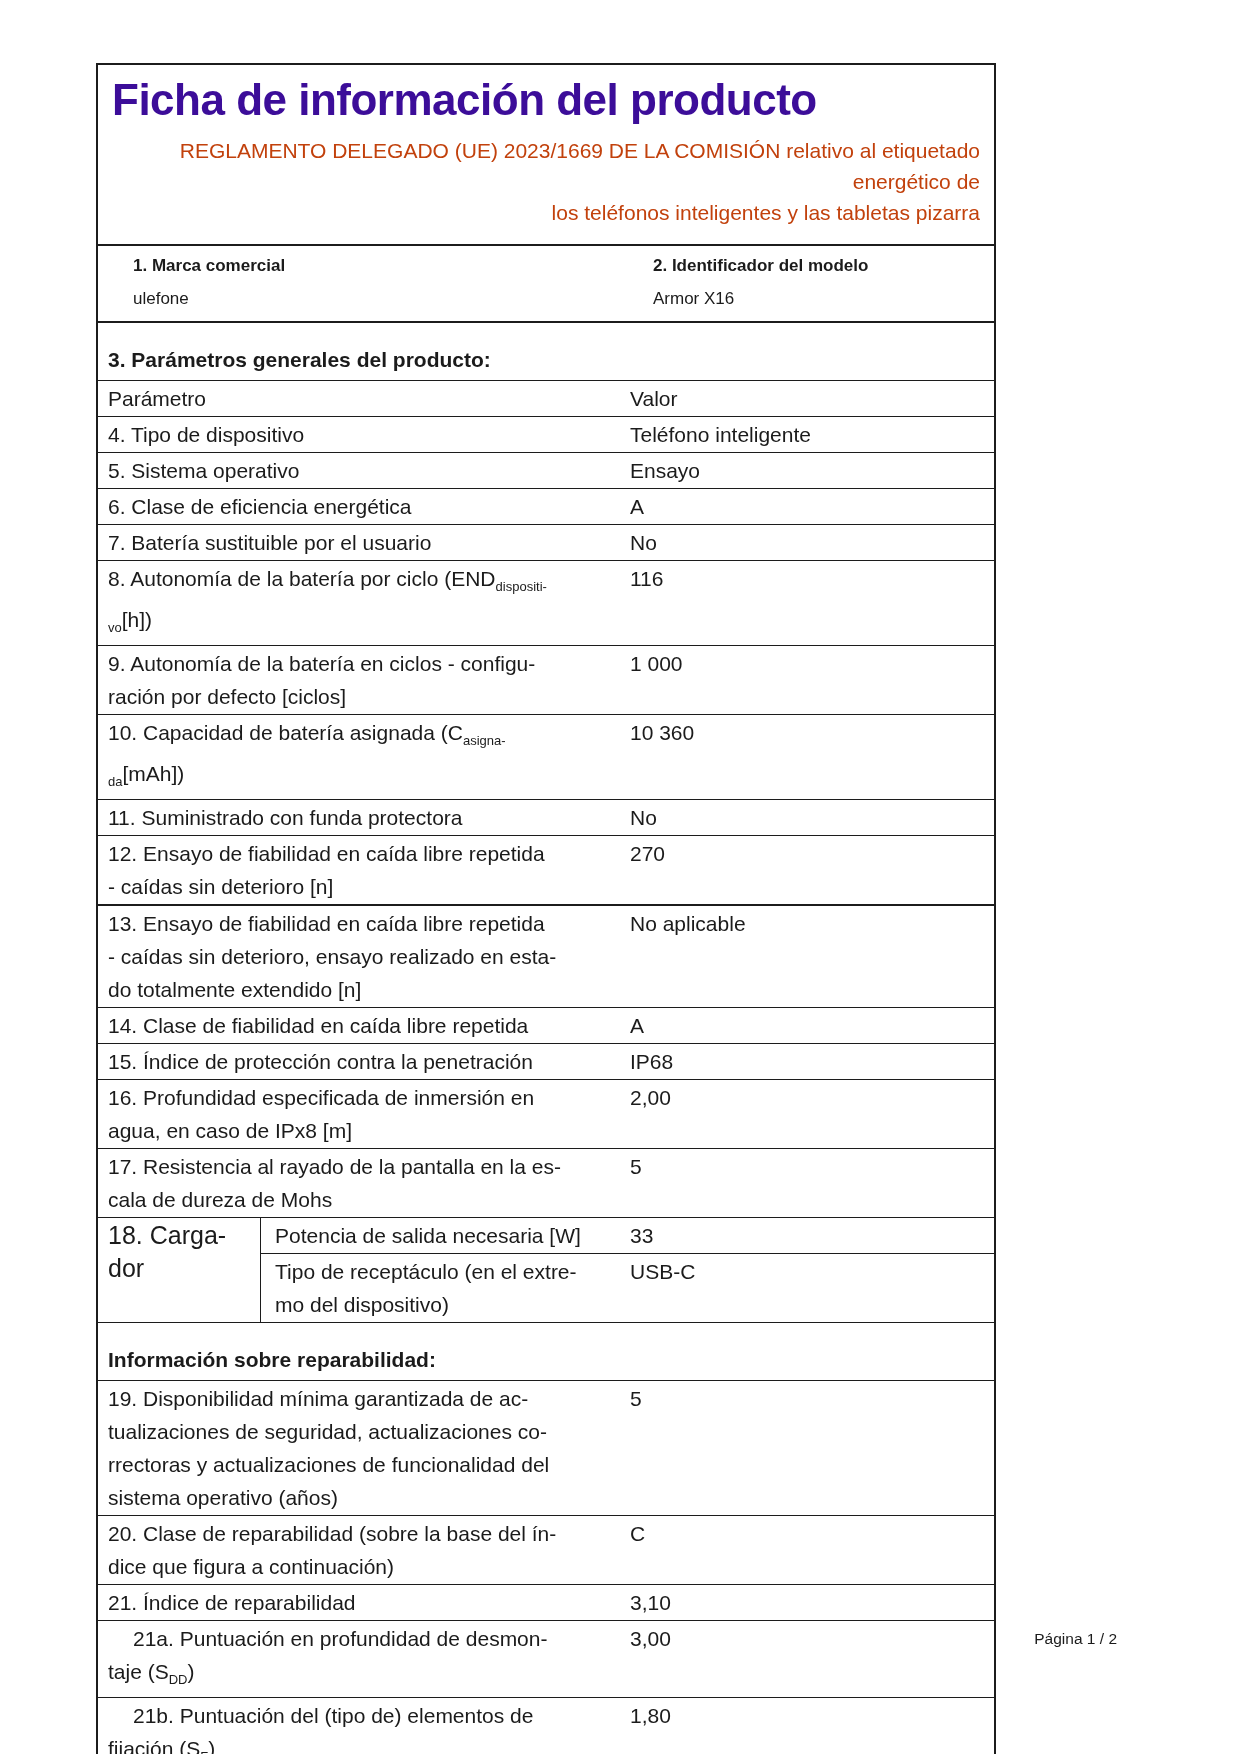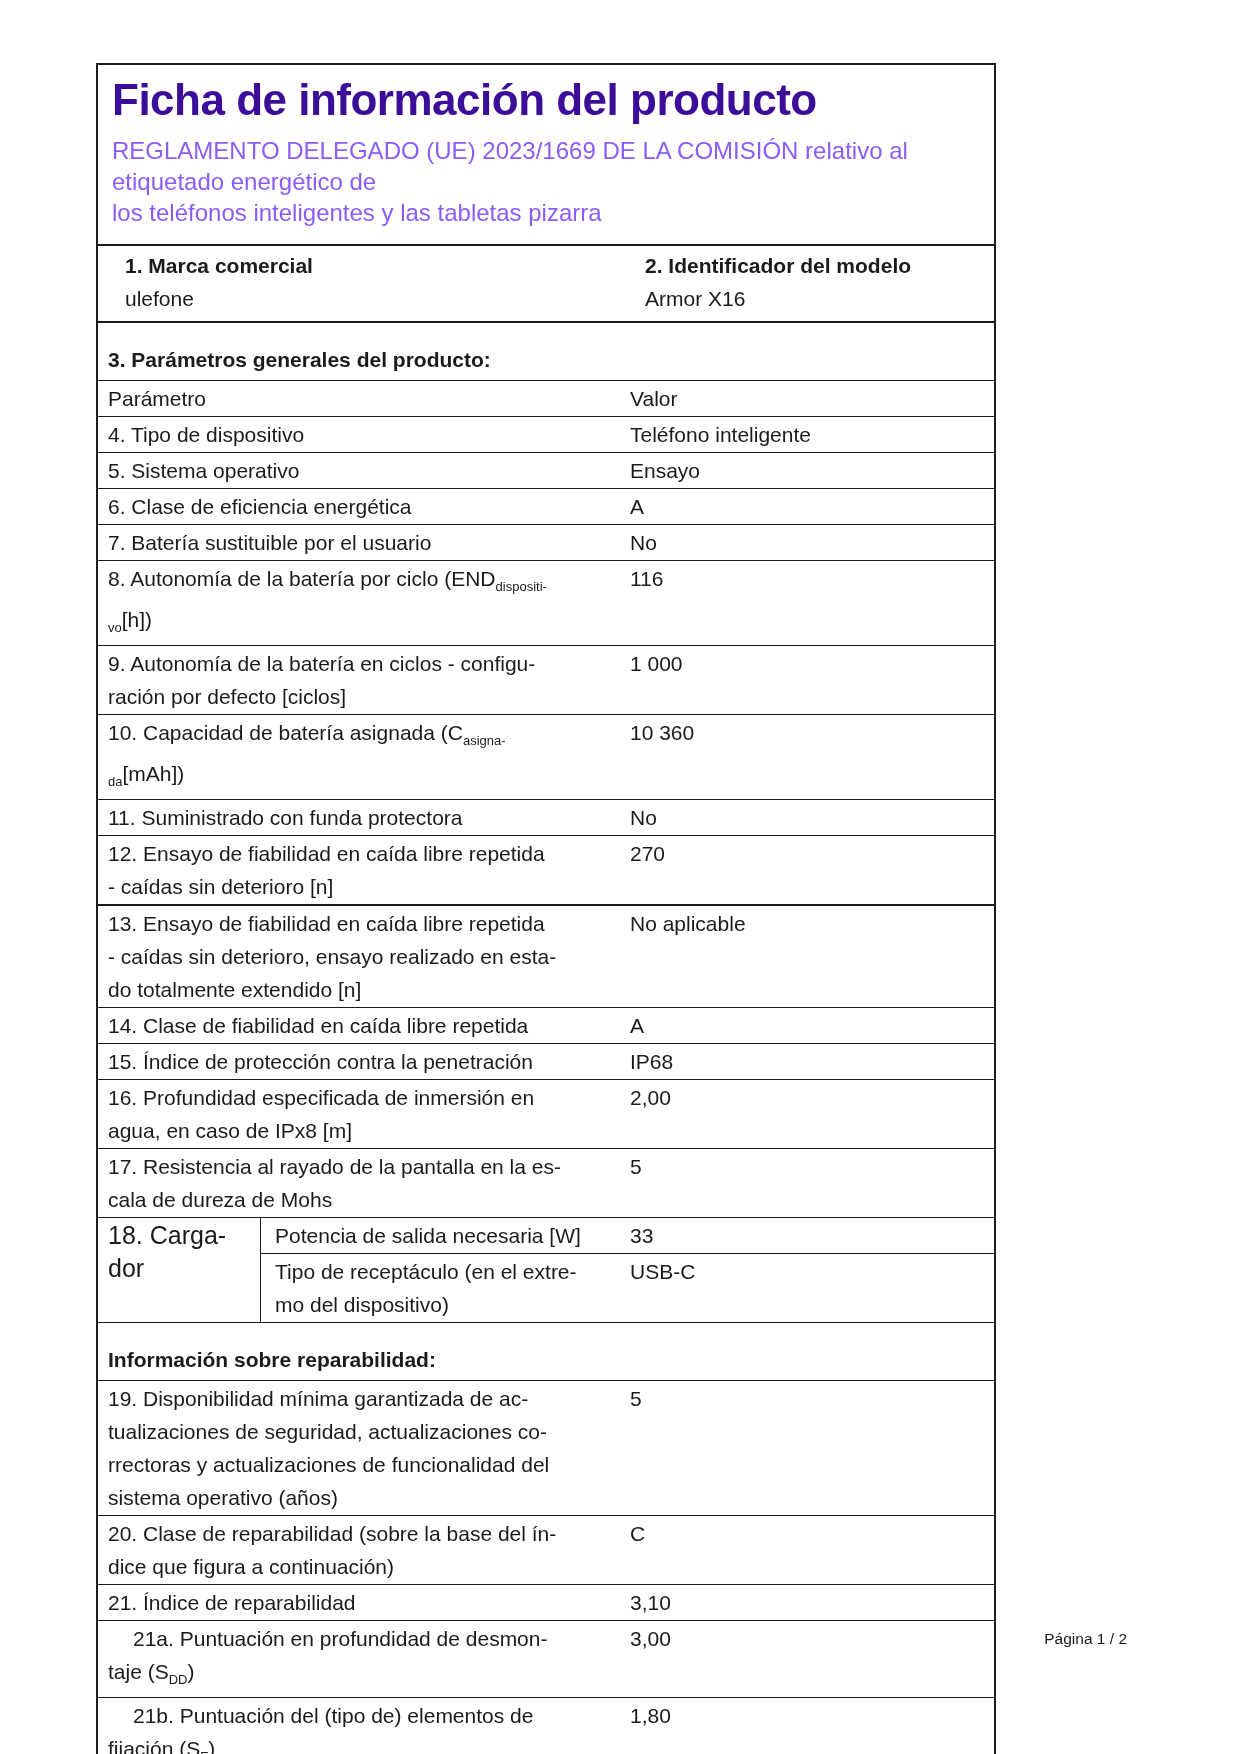--- a/index.html
+++ b/index.html
@@ -11,28 +11,28 @@
   .sheet{
     position:absolute;left:96px;top:63px;width:900px;
     border:2px solid #1c1c1c;box-sizing:border-box;background:#fff;
   }
   
   .title-block{padding:8px 14px 16px 14px;border-bottom:2px solid #1c1c1c;}
   .title-block h1{
     margin:0;font-size:44px;line-height:54px;font-weight:bold;letter-spacing:-0.5px;
   }
   .subtitle{
-    margin:8px 0 0 0;font-size:24px;line-height:31px;white-space:pre-line;color:#8b5cf6;
+    margin:8px 0 0 0;font-size:21px;line-height:31px;white-space:pre-line;color:#c2410c;text-align:right;
   }
   
   .brand-row{
     display:grid;grid-template-columns:520px 1fr;
     border-bottom:2px solid #1c1c1c;
   }
-  .brand-row .cell{padding:3px 12px 6px 27px;font-size:21px;line-height:33px;}
+  .brand-row .cell{padding:3px 12px 6px 8px;font-size:17px;line-height:33px;margin-left:27px;}
   .b{font-weight:bold;}
   
   #rows .row{display:grid;grid-template-columns:520px 1fr;}
   #rows .row + .row{border-top:1px solid #1c1c1c;}
   #rows .row.thick-top{border-top-width:2px;}
   #rows .label,#rows .value{
     padding:1px 12px 1px 10px;font-size:21px;line-height:33px;white-space:pre-line;
   }
   #rows .value{padding-left:12px;}
   #rows .row.section{display:block;}
@@ -45,21 +45,21 @@
   #rows .charger-main{
     border-right:1px solid #1c1c1c;padding:1px 8px 1px 10px;
     font-size:25px;line-height:33px;white-space:pre-line;
   }
   #rows .charger-sub .subrow{display:grid;grid-template-columns:357px 1fr;}
   #rows .charger-sub .subrow + .subrow{border-top:1px solid #1c1c1c;}
   #rows .charger-sub .label{padding-left:14px;}
   .sub{font-size:13px;vertical-align:-5px;letter-spacing:0;}
   
   .footer{
-    position:absolute;right:114px;top:1630px;font-size:15.5px;color:#1b1b1b;
+    position:absolute;right:124px;top:1630px;font-size:15.5px;color:#1b1b1b;
   }
 </style>
 </head>
 <body>
 
 <div class="sheet">
   <div class="title-block">
     <h1 style="color: rgb(60, 13, 153);">Ficha de información del producto</h1>
     <p class="subtitle">REGLAMENTO DELEGADO (UE) 2023/1669 DE LA COMISIÓN relativo al etiquetado energético de
 los teléfonos inteligentes y las tabletas pizarra</p>

